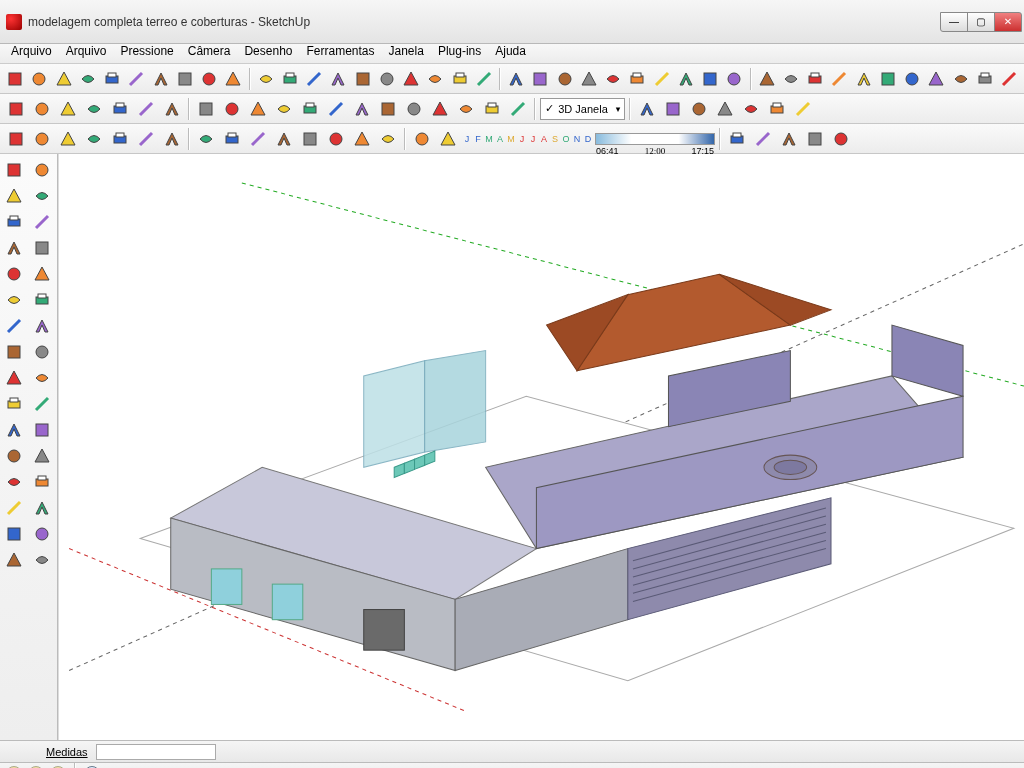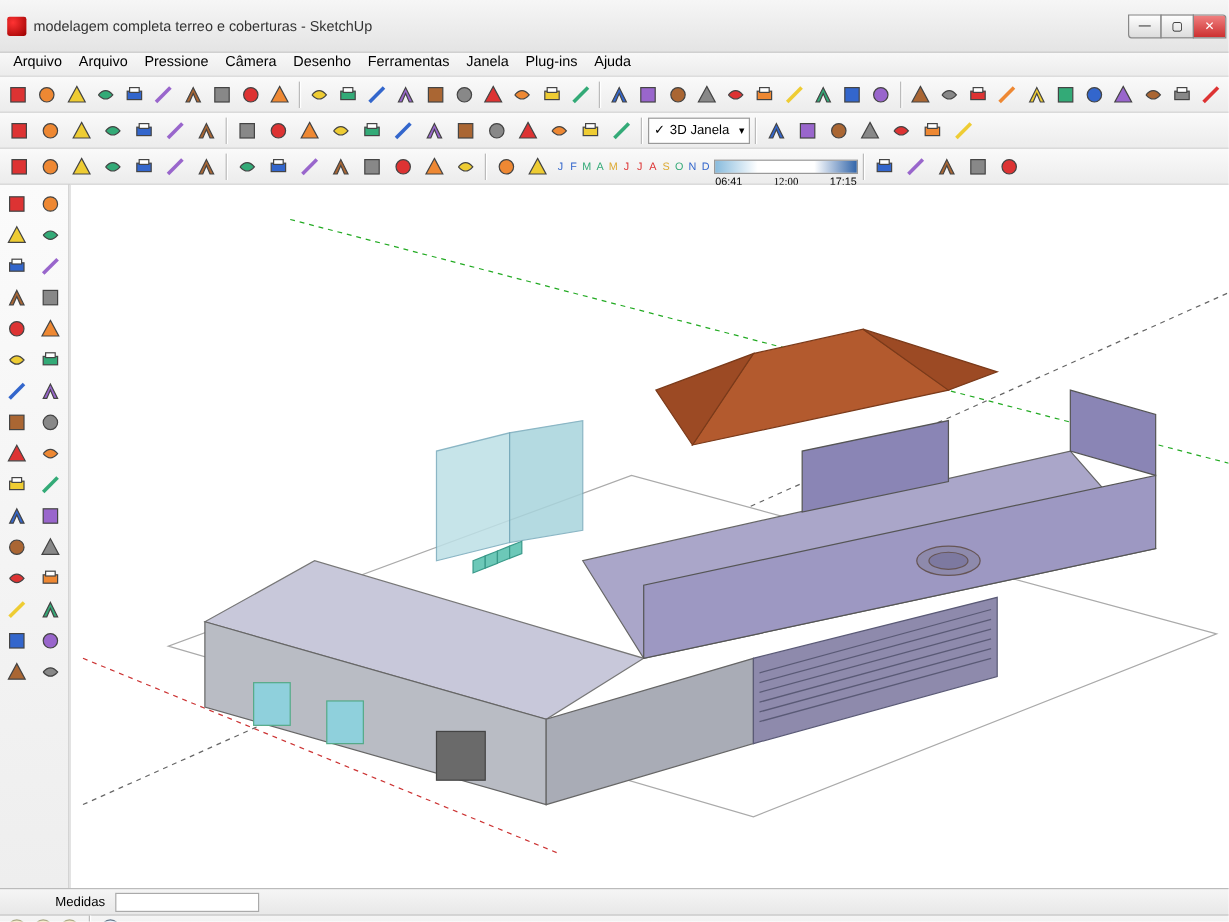--- a/index.html
+++ b/index.html
@@ -789,21 +789,21 @@
         <polygon points="360,288 370,284 370,294 360,298"></polygon>
       </g>
 
       <ellipse cx="720" cy="300" rx="26" ry="12" fill="#8e8aac" stroke="#655"></ellipse>
       <ellipse cx="720" cy="300" rx="16" ry="7" fill="#7d79a0" stroke="#655"></ellipse>
     </svg>
   </div>
 </div>
 
 <div class="statusrow">
-  <span style="margin-left:40px;">Medidas</span>
+  <span style="margin-left:40px;text-decoration:underline;">Medidas</span>
   <div class="field"></div>
 </div>
 
 <div class="hintrow">
   <div class="smallico"></div>
   <div class="smallico"></div>
   <div class="smallico"></div>
   <div class="sep"></div>
   <div class="qicon">?</div>
 </div>

